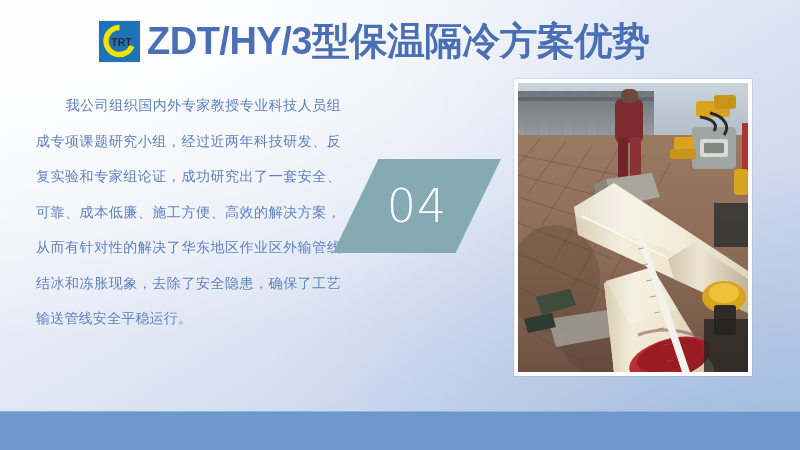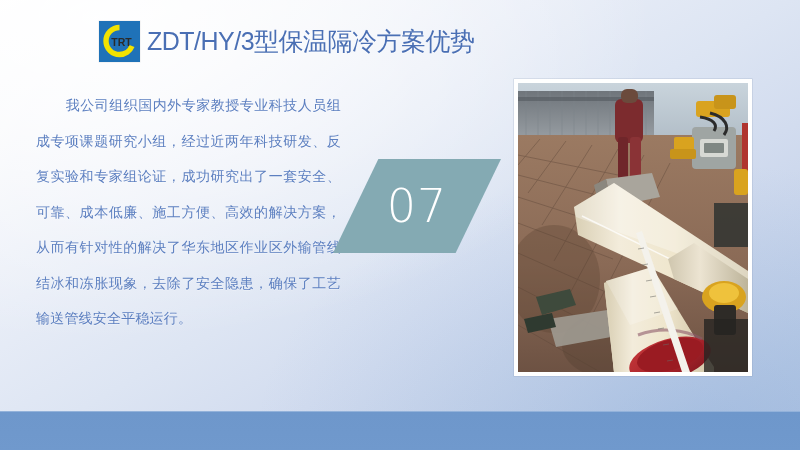--- a/index.html
+++ b/index.html
@@ -61,23 +61,23 @@
   #logo-mark {
     position: relative;
     width: 41px;
     height: 41px;
     background: #1f72b8;
     flex: 0 0 auto;
     box-shadow: 0 0 0 0.5px rgba(0,0,0,0.08);
   }
   #logo-mark svg { display:block; }
   #title-text {
-    font-size: 25px;
+    font-size: 38px;
     line-height: 1;
-    font-weight: normal;
+    font-weight: bold;
     color: #4a6fb4;
     letter-spacing: -0.5px;
     white-space: nowrap;
     text-shadow: 0 1px 0 rgba(255,255,255,0.55);
   }
 
   
   #body-copy {
     position: absolute;
     left: 36px;
@@ -159,21 +159,21 @@
       </svg>
     </div>
 
     <div id="title-text">ZDT/HY/3型保温隔冷方案优势</div>
   </div>
 
   <div id="body-copy"><span class="indent"></span><span>我公司组织国内外专家教授专业科技人员组成专项课题研究小组，经过近两年科技研发、反复实验和专家组论证，成功研究出了一套安全、可靠、成本低廉、施工方便、高效的解决方案，从而有针对性的解决了华东地区作业区外输管线结冰和冻胀现象，去除了安全隐患，确保了工艺输送管线安全平稳运行。</span></div>
 
   <div id="badge">
     <div class="shape"></div>
-    <div class="num">07</div>
+    <div class="num">04</div>
   </div>
 
   <div id="photo-frame">
     <div id="photo">
       <svg viewBox="0 0 230 289" preserveAspectRatio="none" aria-hidden="true">
         <defs>
           <linearGradient id="gSky" x1="0" y1="0" x2="0" y2="1">
             <stop offset="0%" stop-color="#c9d4dc"></stop>
             <stop offset="100%" stop-color="#b0bcc6"></stop>
           </linearGradient>

